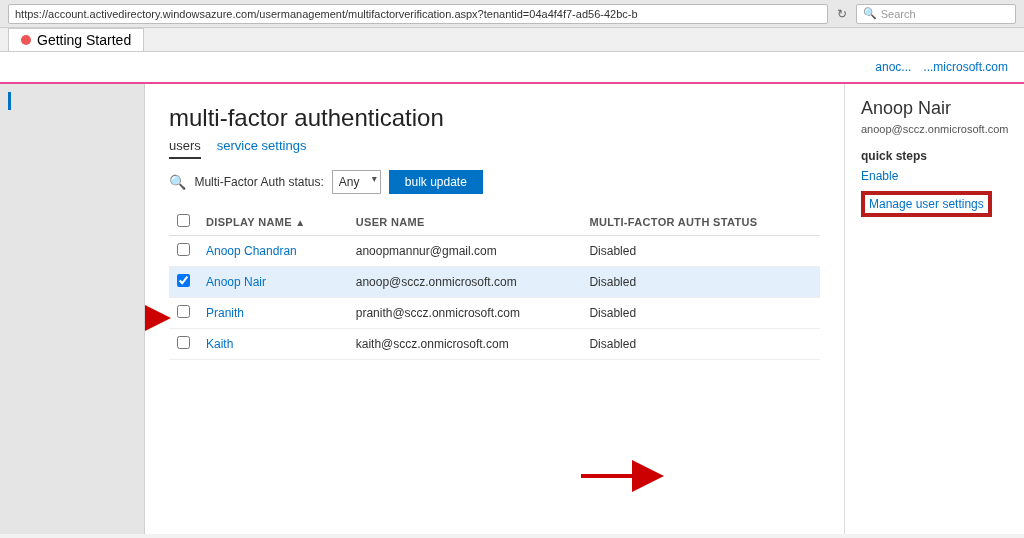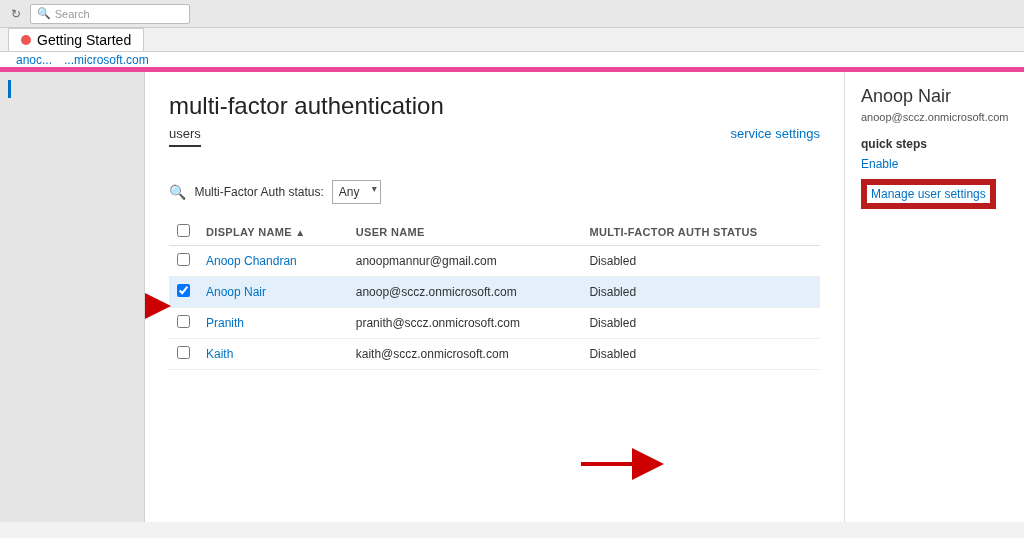--- a/index.html
+++ b/index.html
@@ -72,25 +72,25 @@
     .tab-favicon {
       width: 10px;
       height: 10px;
       background: #e55;
       border-radius: 50%;
     }
 
     
     .top-nav {
       background: white;
-      border-bottom: 5px solid #ec4899;
-      height: 20px;
-      display: flex;
-      align-items: center;
-      justify-content: flex-start;
+      border-bottom: 2px solid #ec4899;
+      height: 32px;
+      display: flex;
+      align-items: center;
+      justify-content: flex-end;
       padding: 0 16px;
       gap: 12px;
     }
     .nav-user {
       font-size: 12px;
       color: #0072c6;
     }
 
     
     .main-layout {
@@ -121,23 +121,22 @@
     }
     .page-title {
       font-size: 24px;
       font-weight: 300;
       color: #222;
       margin-bottom: 6px;
     }
     .tabs-row {
       display: flex;
       gap: 16px;
-      margin-bottom: 32px;
+      margin-bottom: 10px;
       border-bottom: 1px solid transparent;
-      justify-content: space-between;
     }
     .tab-link {
       font-size: 13px;
       color: #0072c6;
       cursor: pointer;
       padding-bottom: 4px;
       text-decoration: none;
     }
     .tab-link.active {
       color: #333;
@@ -273,37 +272,38 @@
     .panel-action {
       font-size: 12px;
       color: #0072c6;
       cursor: pointer;
       text-decoration: none;
       display: block;
       margin-bottom: 6px;
     }
     .manage-user-box {
       display: inline-block;
-      border: 6px solid #b91c1c;
+      border: 4px solid #b91c1c;
       padding: 2px 4px;
     }
 
     
     .arrow-left {
       position: absolute;
       left: 148px;
       top: 225px;
       width: 60px;
       height: 28px;
     }
   </style>
 </head>
 <body>
 
 <div class="browser-bar">
+  <span class="url-bar">https://account.activedirectory.windowsazure.com/usermanagement/multifactorverification.aspx?tenantid=04a4f4f7-ad56-42bc-b</span>
   <span class="refresh-icon">↻</span>
   <div class="search-bar">
     <span>🔍</span>
     <span>Search</span>
   </div>
 </div>
 
 <div class="tab-bar">
   <div class="tab">
     <span class="tab-favicon"></span>
@@ -343,20 +343,21 @@
 
 
     <div class="search-row">
       <span class="search-icon-small">🔍</span>
       <span class="filter-label">Multi-Factor Auth status:</span>
       <div class="select-wrapper">
         <select class="filter-select">
           <option>Any</option>
         </select>
       </div>
+      <button class="bulk-update-btn">bulk update</button>
     </div>
 
     <table class="user-table">
       <thead>
         <tr>
           <th style="width:28px;"><input type="checkbox" style=""></th>
           <th>
             <span>DISPLAY NAME</span>
             <span class="sort-arrow"> ▲</span>
           </th>

